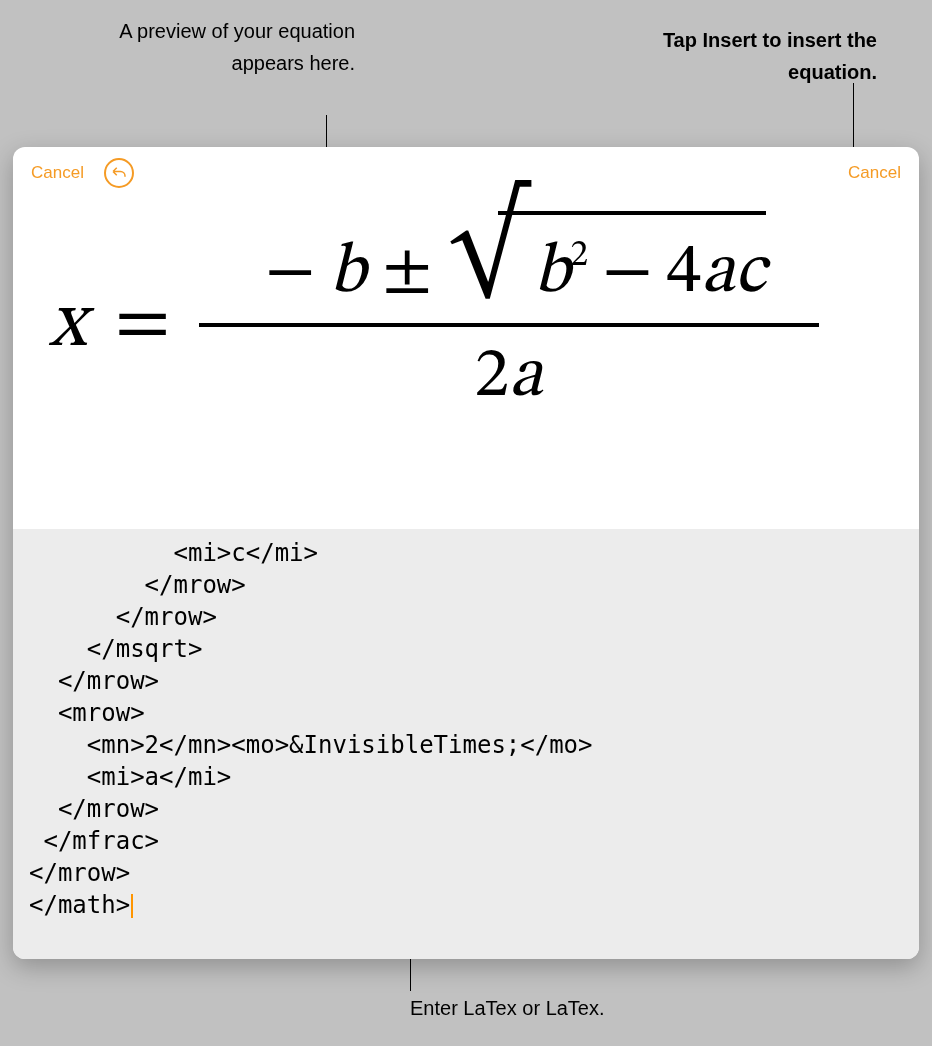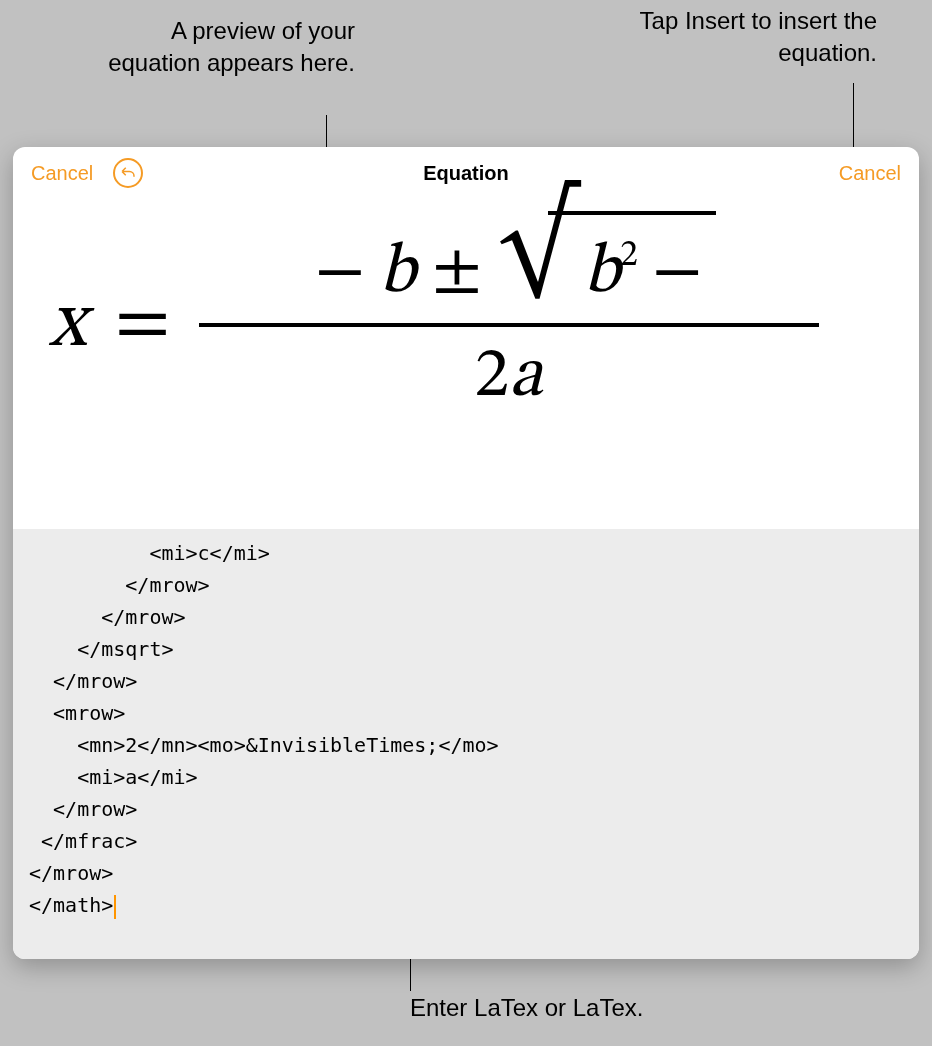--- a/index.html
+++ b/index.html
@@ -8,27 +8,27 @@
       height: 1046px;
       background: #c1c1c1;
       font-family: -apple-system, "Helvetica Neue", Helvetica, Arial, sans-serif;
       position: relative;
       overflow: hidden;
     }
 
     
     .callout {
       position: absolute;
-      font-size: 24px;
+      font-size: 20px;
       line-height: 32px;
       color: #000;
       font-weight: 400;
     }
     #cal-preview { top:15px; left:75px; width:280px; text-align:right; }
-    #cal-insert  { top:5px; right:55px; width:280px; text-align:right; }
+    #cal-insert  { top:24px; right:55px; width:280px; text-align:right;font-weight:bold; }
     #cal-enter   { bottom:22px; left:410px; width:330px; text-align:left; }
 
     .lead-line { position:absolute; background:#000; }
     #line-preview { left:326px; top:115px; width:1px; height:158px; }
     #line-insert  { left:853px; top:83px; width:1px; height:64px; }
     #line-enter   { left:410px; bottom:55px; width:1px; height:170px; }
 
     
     .sheet {
       position:absolute;
@@ -49,21 +49,21 @@
       padding:0 18px;
       position:relative;
     }
     .nav-left { display:flex; align-items:center; gap:20px; }
     .nav-title {
       position:absolute; left:0; right:0; text-align:center;
       font-size:20px; font-weight:600; color:#000;
       pointer-events:none;
     }
     .accent { color:#f59b25; }
-    .nav-btn { font-size:20px; font-weight:400; cursor:pointer; }
+    .nav-btn { font-size:17px; font-weight:400; cursor:pointer; }
     .nav-btn.bold { font-weight:400; }
 
     .undo {
       width:30px; height:30px; border:2px solid #f59b25;
       border-radius:50%; display:flex; align-items:center;
       justify-content:center; cursor:pointer; position:relative;
     }
     .undo svg { width:18px; height:18px; stroke:#f59b25; fill:none; stroke-width:2; }
 
     
@@ -91,21 +91,21 @@
     .minus { margin:0 14px; }
     .times4ac { }
     .den { justify-content:center; }
     .upright { font-style:normal; }
 
     
     .code-area {
       flex:1;
       background:#ececec;
       font-family:"Menlo","Consolas",monospace;
-      font-size:20px;
+      font-size:24px;
       line-height:32px;
       color:#000;
       padding:8px 16px 16px 16px;
       overflow:hidden;
       white-space:pre;
       position:relative;
     }
     .caret {
       display:inline-block;
       width:2px;
@@ -129,40 +129,42 @@
 
   <div class="navbar">
     <div class="nav-left">
       <span class="nav-btn accent">Cancel</span>
       <span class="undo">
         <svg viewBox="0 0 24 24">
           <path d="M4 10 L9 5 M4 10 L9 15 M4 10 H14 a6 6 0 0 1 6 6 v1"></path>
         </svg>
       </span>
     </div>
-    <div class="nav-title">Equation</div>
     <span class="nav-btn accent bold">Cancel</span>
   </div>
 
   <div class="preview">
     <div class="equation">
       <span class="eq-x">x</span>
       <span class="eq-eq">=</span>
       <span class="frac">
         <span class="num">
           <span class="minus upright">−</span>
           <span>b</span>
           <span class="pm">±</span>
           <span class="sqrt-wrap">
             <span class="radical">√</span>
             <span class="vinculum"></span>
             <span class="radicand">
               <span>b</span>
               <span class="sup upright">2</span>
               <span class="minus upright">−</span>
+              <span class="times4ac">
+                <span class="upright">4</span><span>a</span><span>c</span>
+              </span>
             </span>
           </span>
         </span>
         <span class="frac-line"></span>
         <span class="den">
           <span class="upright">2</span>
             <span>a</span>
         </span>
       </span>
     </div>

